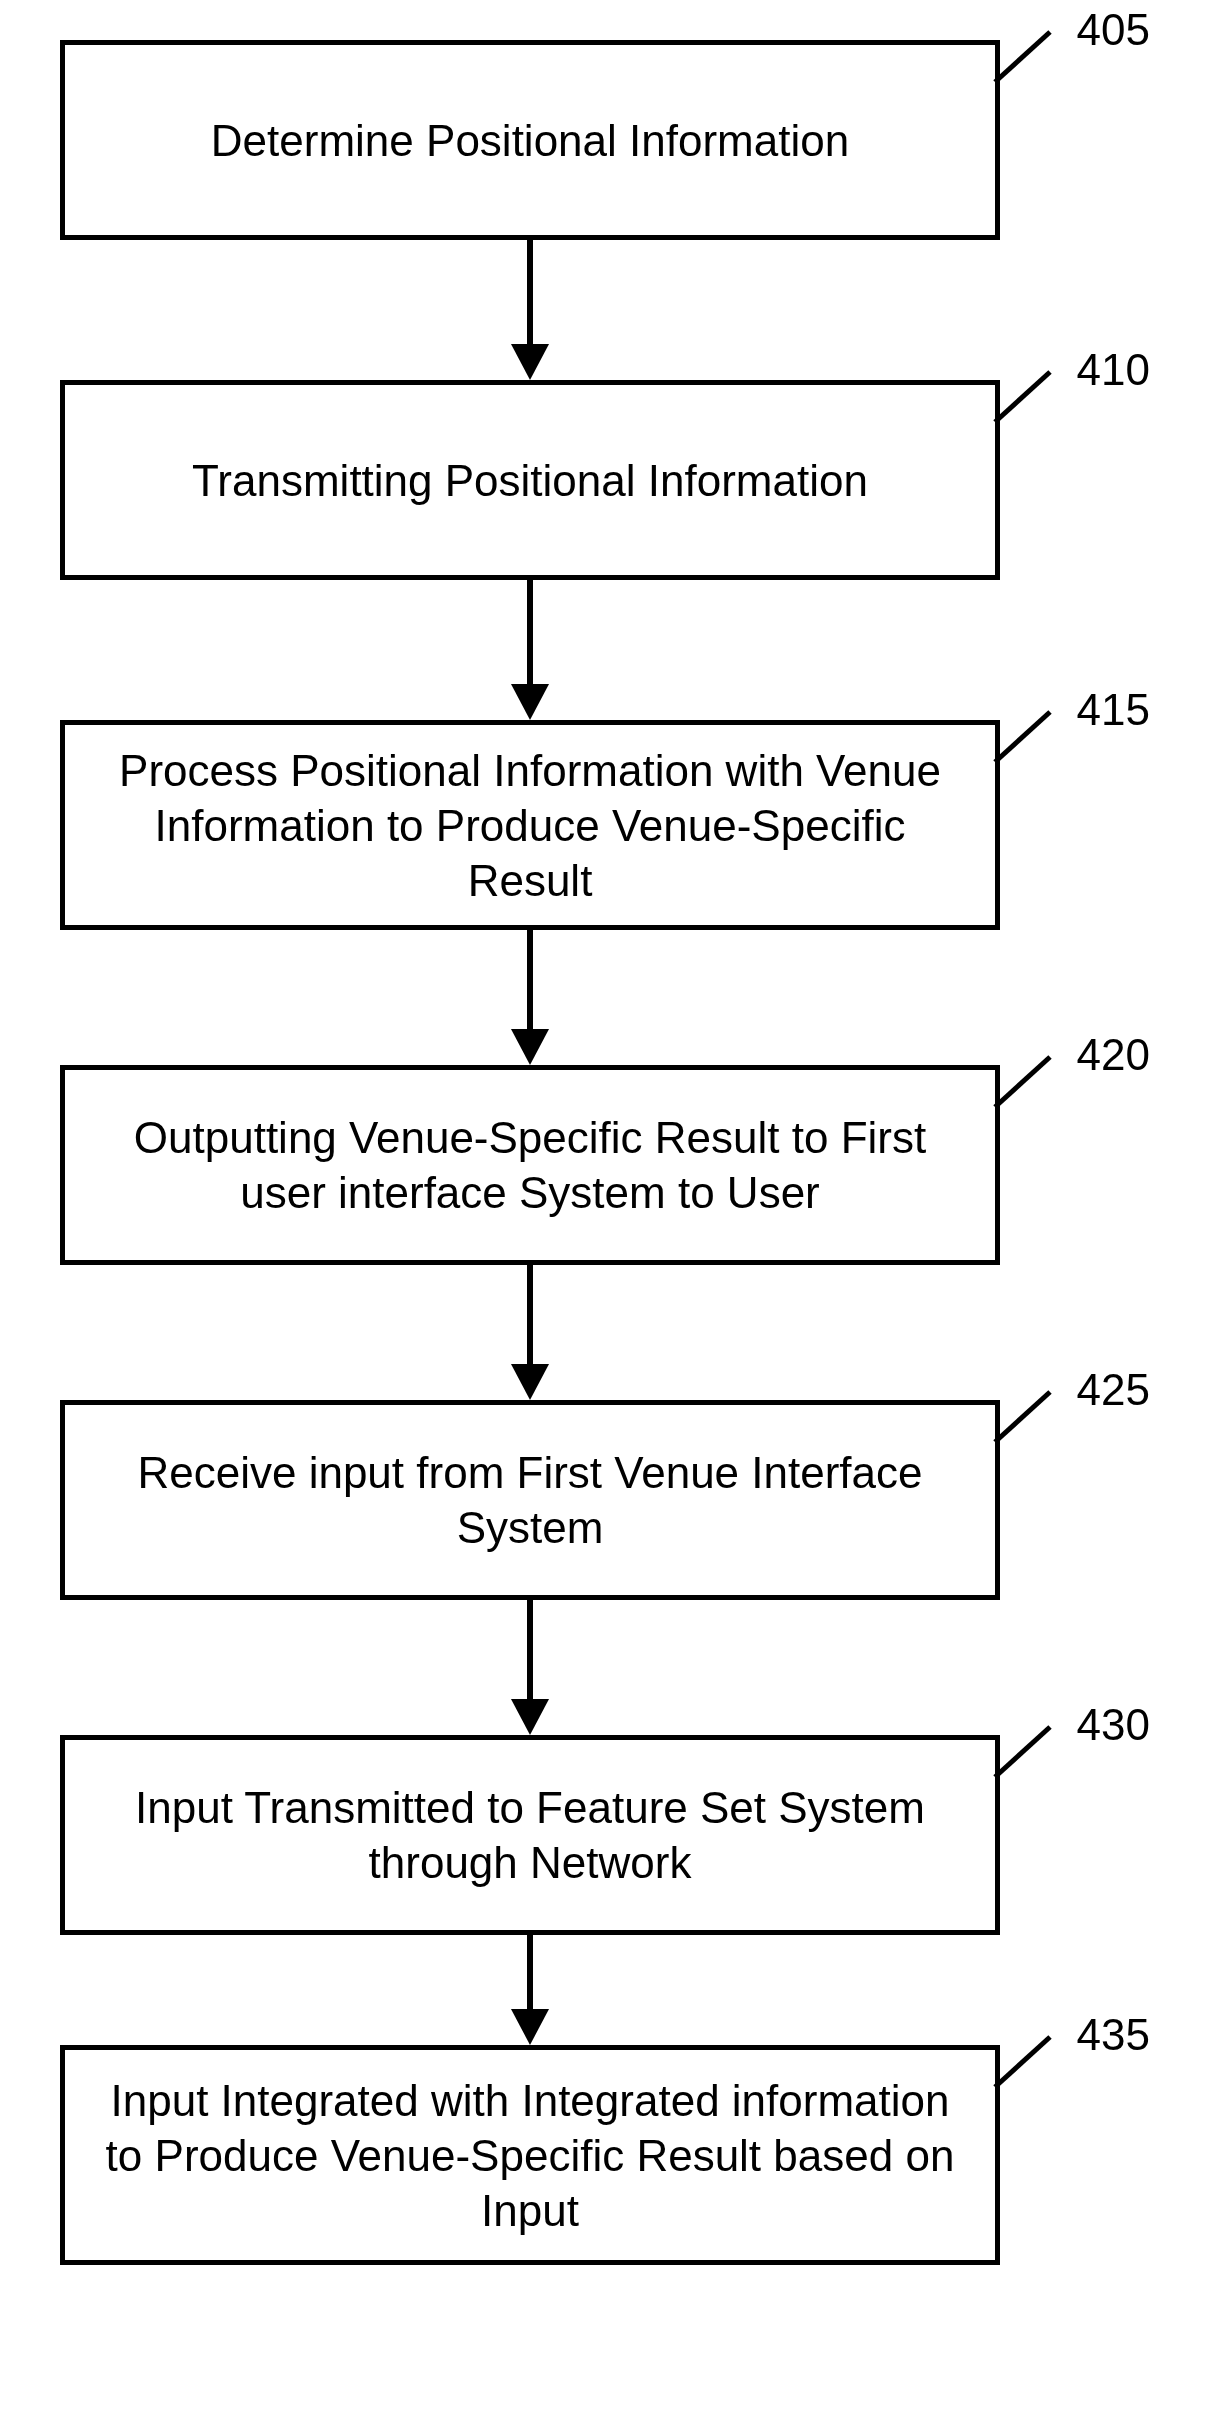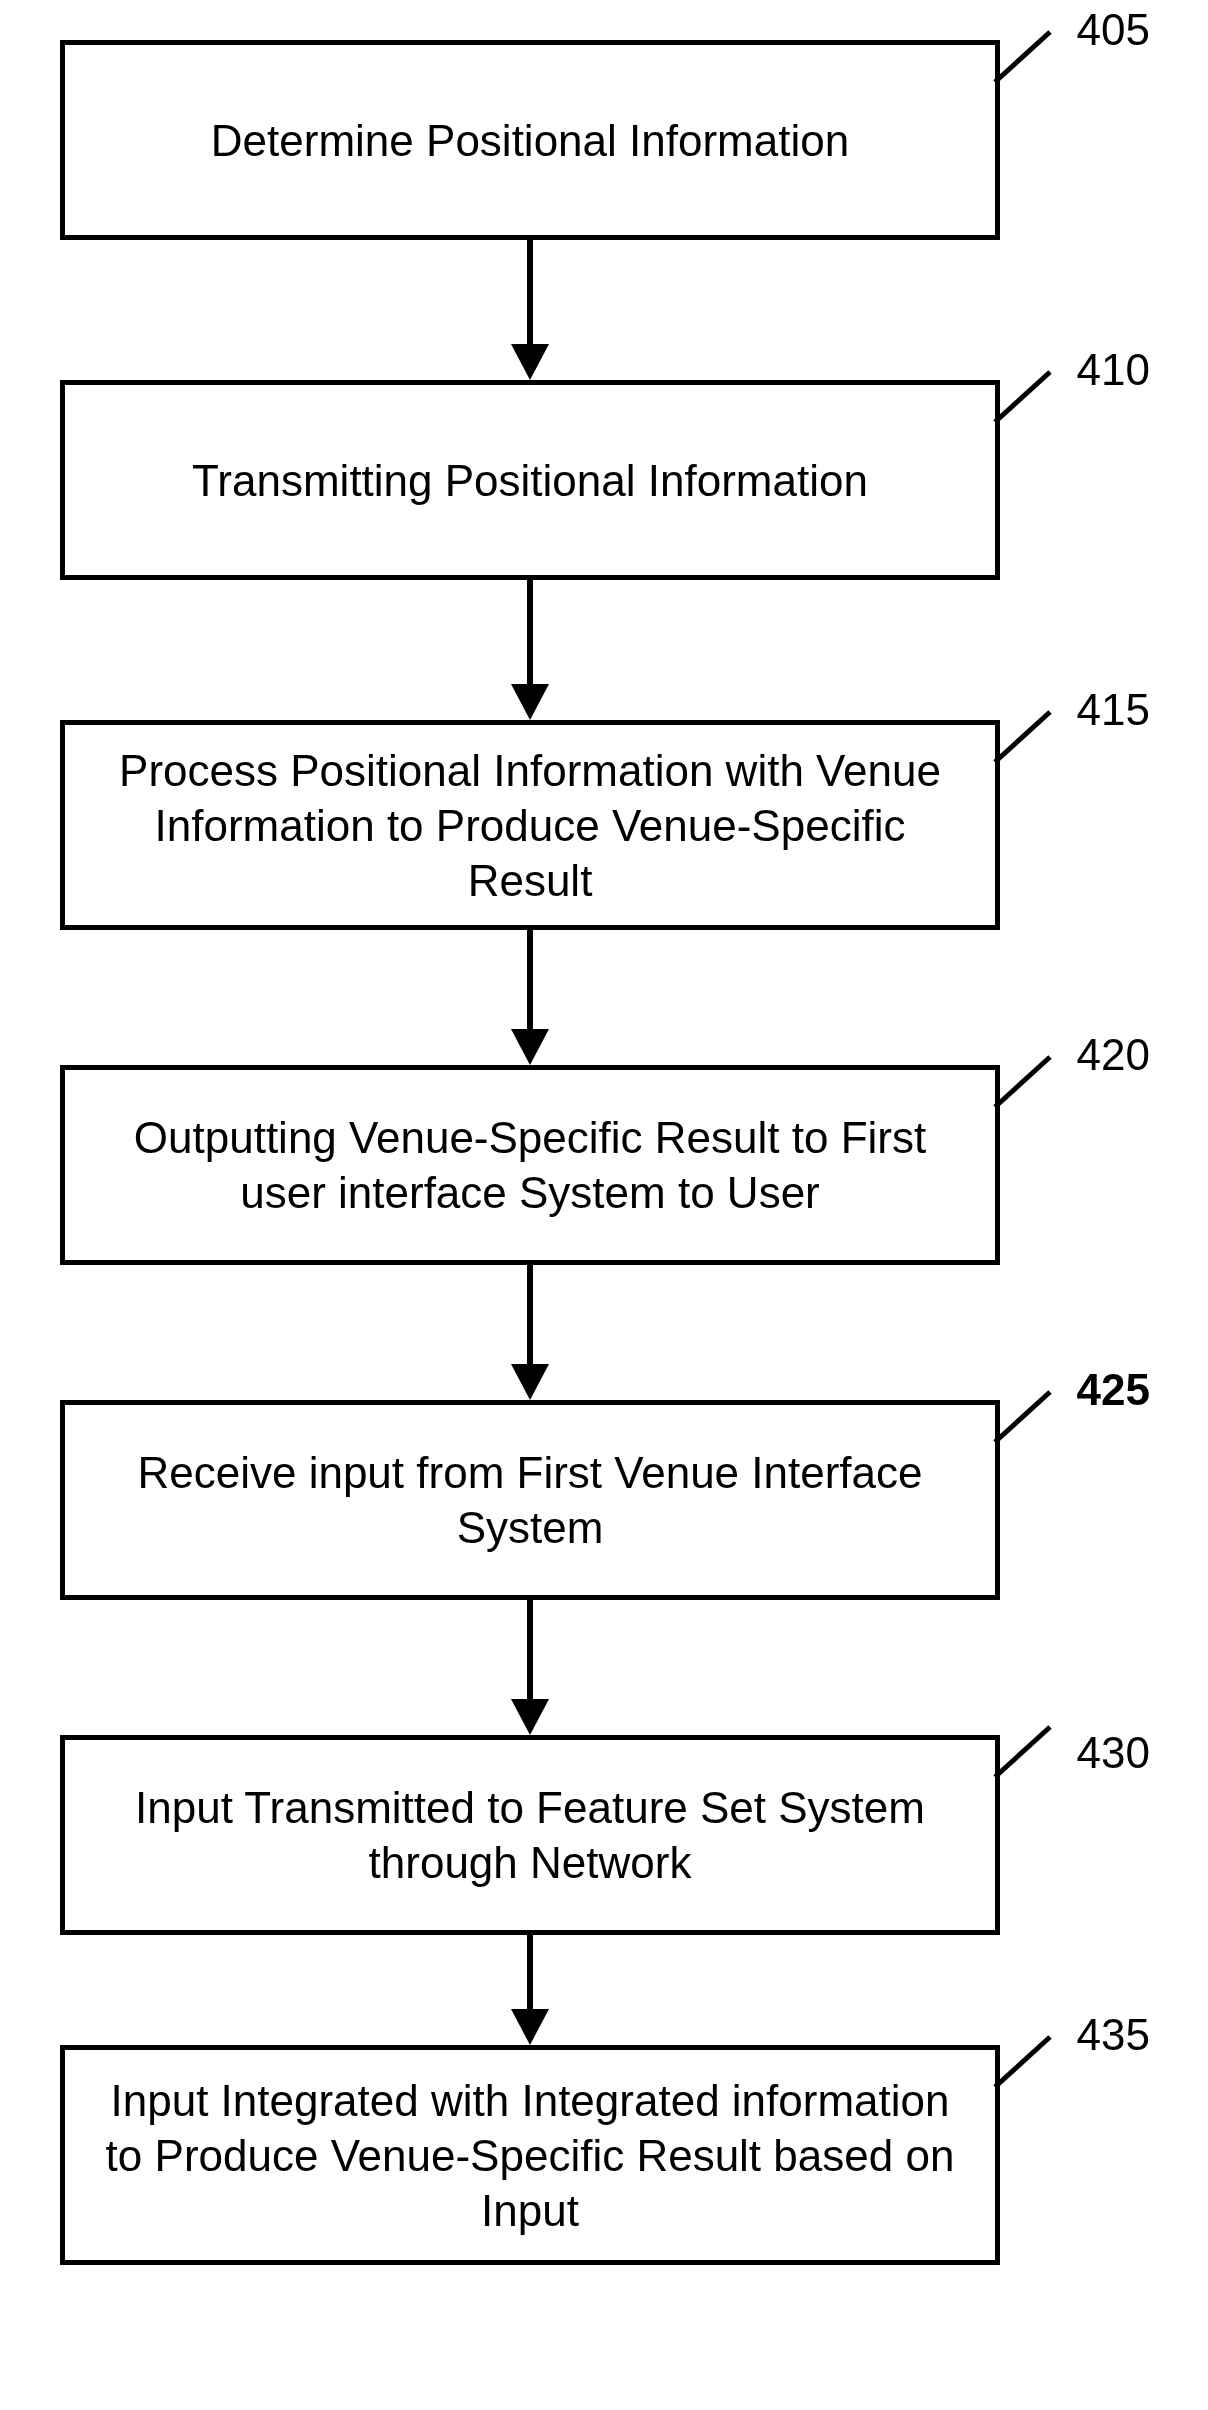--- a/index.html
+++ b/index.html
@@ -120,36 +120,36 @@
       <line x1="25" y1="0" x2="25" y2="105" stroke="#000" stroke-width="6"></line>
       <polygon points="25,135 6,99 44,99" fill="#000"></polygon>
     </svg>
   </div>
 
   <div class="step" style="height:200px;">
     <div class="step-text">Receive input from First Venue Interface System</div>
     <svg class="leader" style="right:-70px; top:-18px;" viewBox="0 0 70 70">
       <line x1="0" y1="55" x2="55" y2="5" stroke="#000" stroke-width="5"></line>
     </svg>
-    <div class="ref-label" style="right:-155px; top:-40px;font-weight:bold;">425</div>
+    <div class="ref-label" style="right:-155px; top:-40px;">425</div>
   </div>
 
   <div class="arrow-wrap">
     <svg class="arrow" width="50" height="135" viewBox="0 0 50 135">
       <line x1="25" y1="0" x2="25" y2="105" stroke="#000" stroke-width="6"></line>
       <polygon points="25,135 6,99 44,99" fill="#000"></polygon>
     </svg>
   </div>
 
   <div class="step" style="height:200px;">
     <div class="step-text">Input Transmitted to Feature Set System through Network</div>
     <svg class="leader" style="right:-70px; top:-18px;" viewBox="0 0 70 70">
       <line x1="0" y1="55" x2="55" y2="5" stroke="#000" stroke-width="5"></line>
     </svg>
-    <div class="ref-label" style="right:-155px; top:-40px;margin-top:28px;">430</div>
+    <div class="ref-label" style="right:-155px; top:-40px;">430</div>
   </div>
 
   <div class="arrow-wrap">
     <svg class="arrow" width="50" height="110" viewBox="0 0 50 110">
       <line x1="25" y1="0" x2="25" y2="80" stroke="#000" stroke-width="6"></line>
       <polygon points="25,110 6,74 44,74" fill="#000"></polygon>
     </svg>
   </div>
 
   <div class="step" style="height:220px;">

